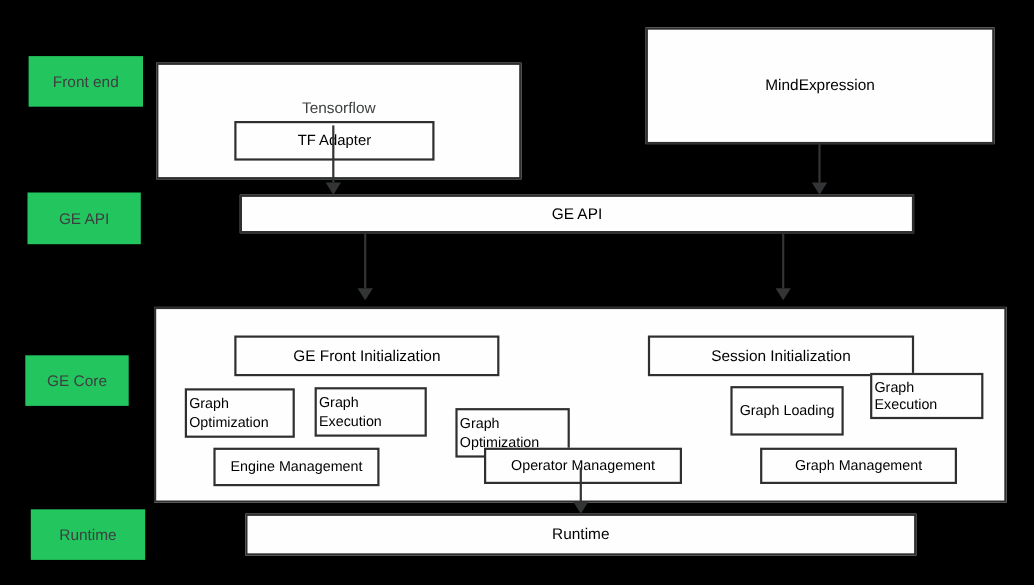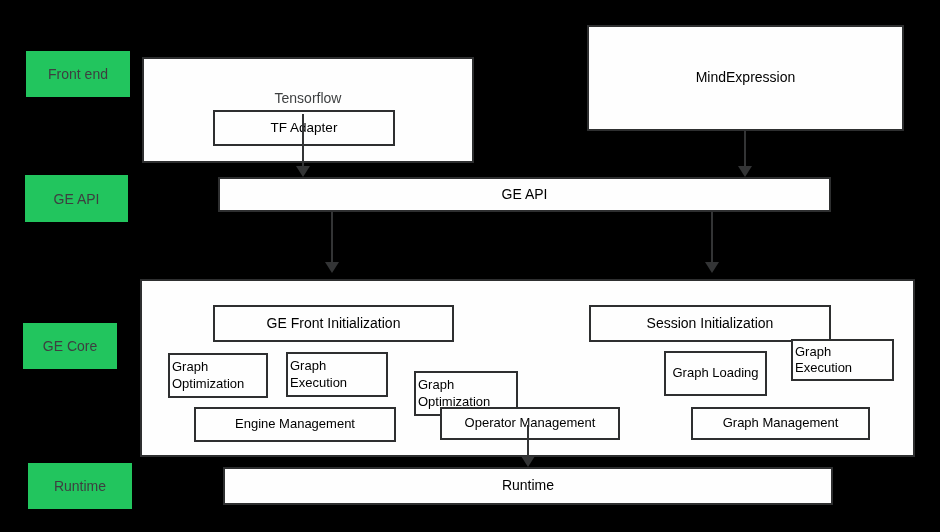--- a/index.html
+++ b/index.html
@@ -101,21 +101,21 @@
 
     <div class="box abs" style="left:71px; top:24px; width:241px; height:37px; font-size:14px;">GE Front Initialization</div>
     <div class="box abs" style="left:447px; top:24px; width:242px; height:37px; font-size:14px;">Session Initialization</div>
 
     <div class="box small abs" style="left:26px; top:72px; width:100px; height:45px;">Graph Optimization</div>
     <div class="box small abs" style="left:144px; top:71px; width:102px; height:45px;">Graph Execution</div>
     <div class="box small abs" style="left:272px; top:90px; width:104px; height:45px;">Graph Optimization</div>
     <div class="box small abs" style="left:522px; top:70px; width:103px; height:45px;">Graph Loading</div>
     <div class="box small abs" style="left:649px; top:58px; width:103px; height:42px;">Graph Execution</div>
 
-    <div class="box small abs" style="left:52px; top:126px; width:202px; height:35px;">Engine Management</div>
+    <div class="box small abs" style="left:52px; top:126px; width:151px; height:35px;">Engine Management</div>
     <div class="box small abs" style="left:298px; top:126px; width:180px; height:33px;">Operator Management</div>
     <div class="box small abs" style="left:549px; top:126px; width:179px; height:33px;">Graph Management</div>
   </div>
 
   <div class="abs box" style="left:223px; top:467px; width:610px; height:38px; font-size:14px;">Runtime</div>
 
   <div class="arrow" style="left:303px; top:114px; height:63px;">
     <div class="stem"></div>
     <div class="head"></div>
   </div>

